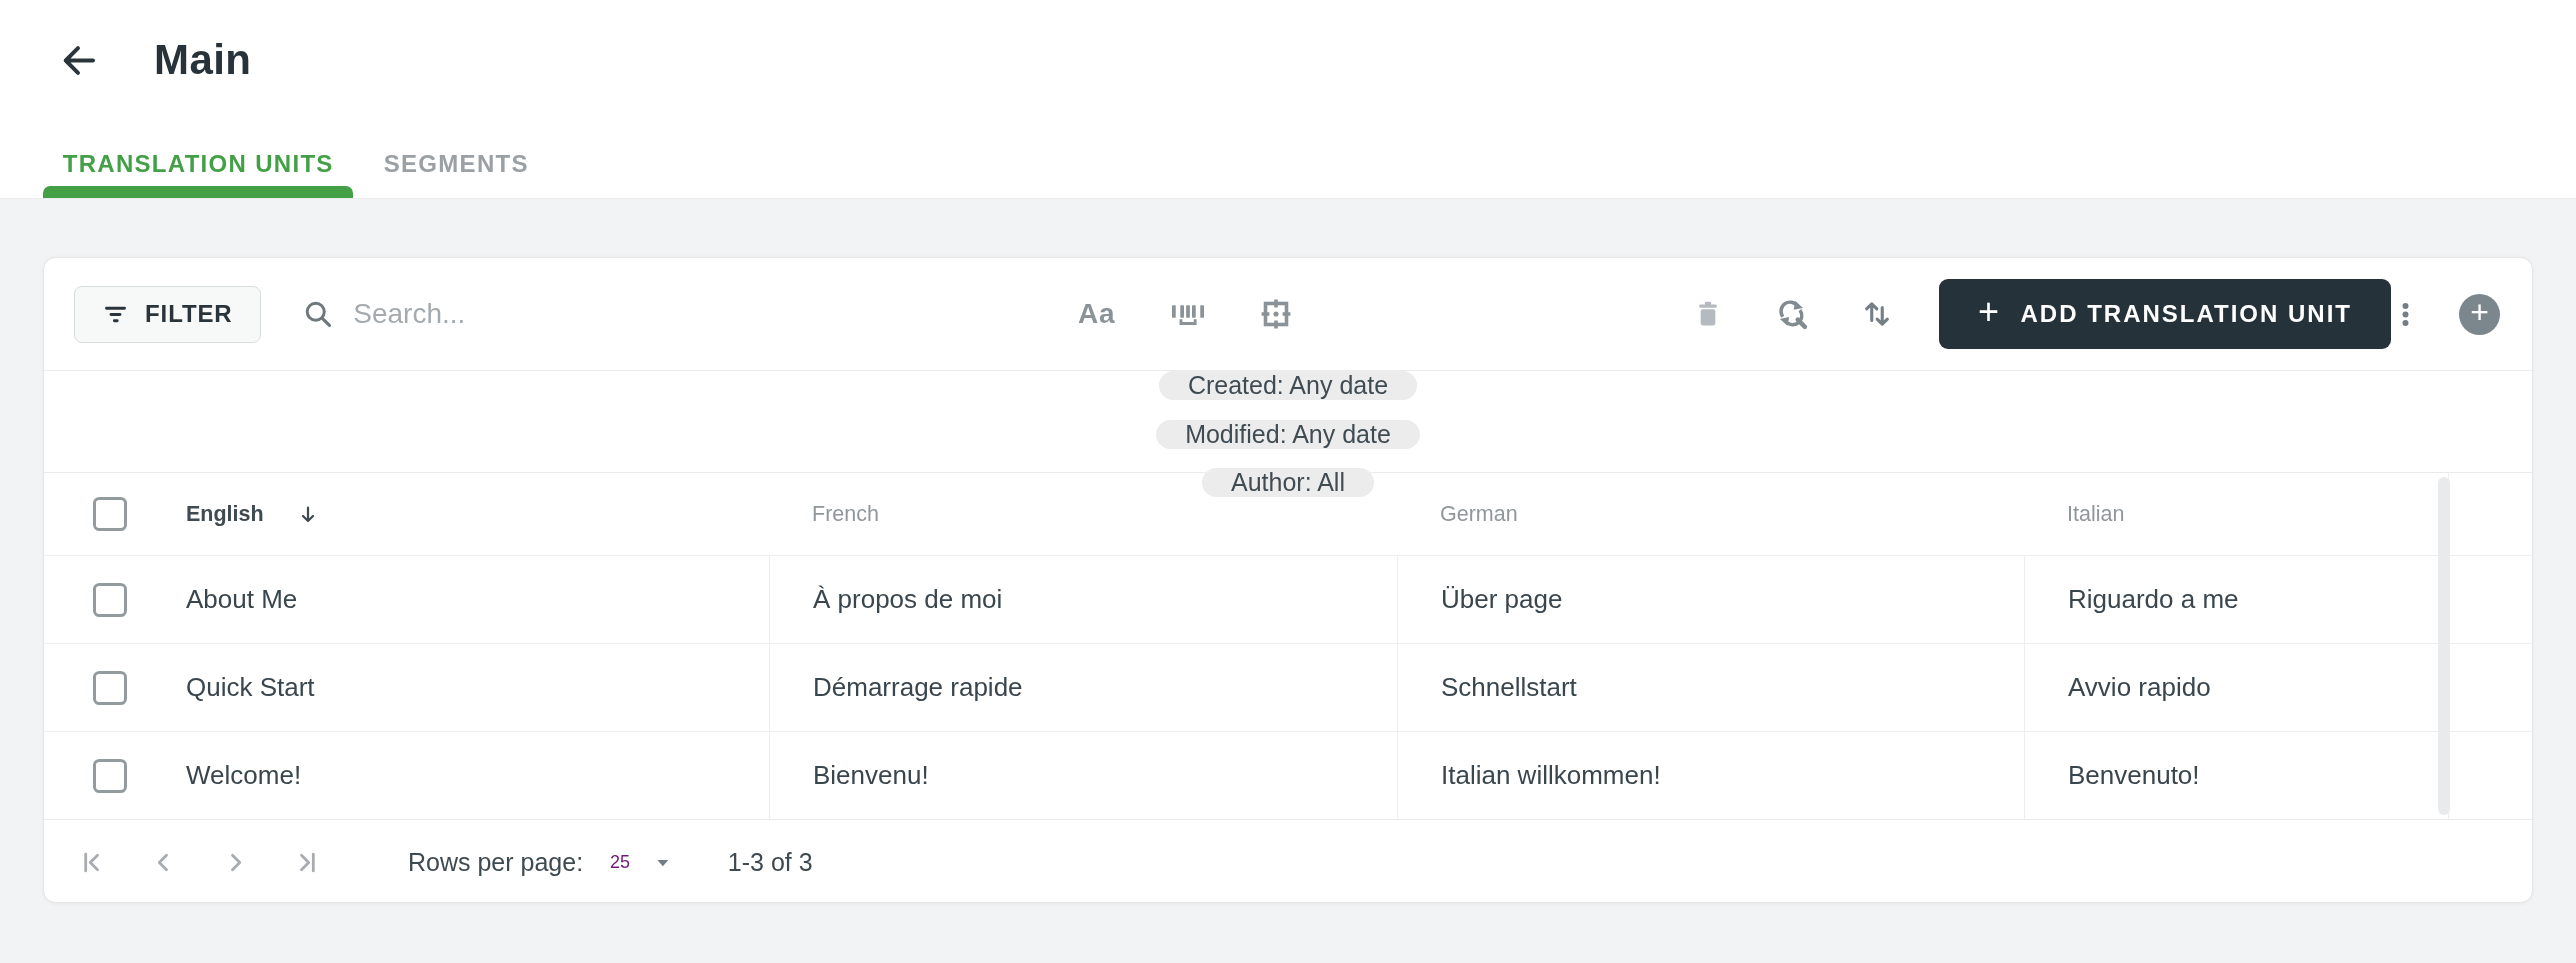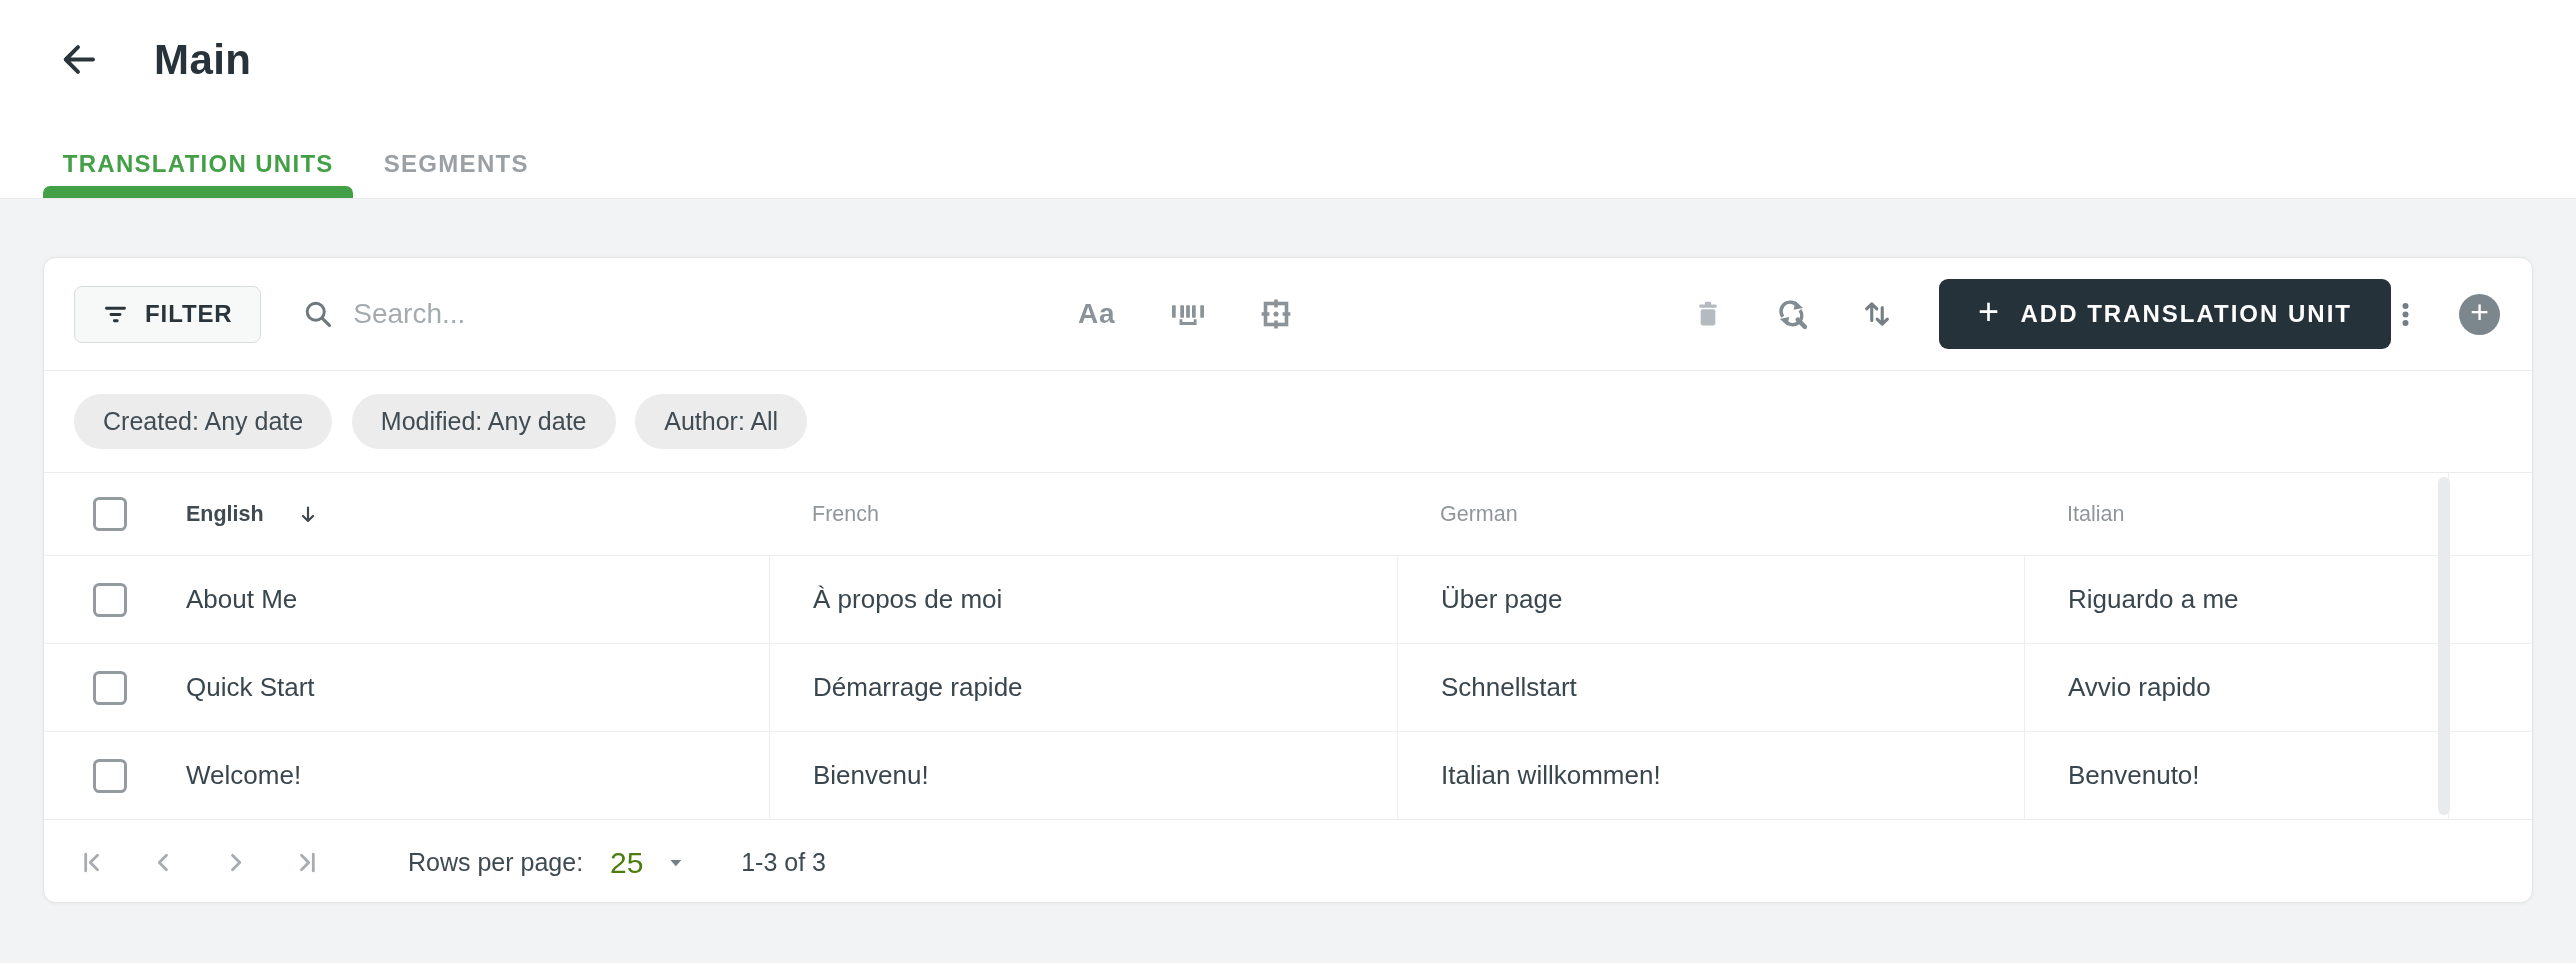--- a/index.html
+++ b/index.html
@@ -1,21 +1,21 @@
 <!DOCTYPE html>
 <html style="font-size:14.3px"><head>
 <meta charset="utf-8">
 <style>
   * { margin:0; padding:0; box-sizing:border-box; }
   html,body { width:2576px; height:963px; overflow:hidden; background:#fff;
     font-family:"Liberation Sans", sans-serif; color:#3a464e; }
 
   
   .top { background:#fff; height:199px; position:relative; border-bottom:0.9px solid #e9eaea; }
-  .title-row { display:flex; align-items:flex-start; gap:52px; padding:36px 0 0 55px; }
+  .title-row { display:flex; align-items:flex-end; gap:52px; padding:36px 0 0 55px; }
   .back-btn { background:none; border:none; cursor:pointer; width:47px; height:47px;
     display:flex; align-items:center; justify-content:center; }
   .page-title { font-size:42px; font-weight:700; color:#28323a; letter-spacing:0.4px; }
   .tabs { position:absolute; left:43px; bottom:0; display:flex; gap:10.7px; }
   .tab { position:relative; height:68px; display:flex; align-items:center; padding:0 19.7px;
     font-size:24px; font-weight:700; letter-spacing:1.3px; color:#9aa0a3; cursor:pointer;
     background:none; border:none; font-family:inherit; }
   .tab.active { color:#43a047; }
   .tab.active::after { content:""; position:absolute; left:0; right:0; bottom:0; height:12.5px;
     background:#43a047; border-radius:7.2px 7.2px 0 0; }
@@ -49,21 +49,21 @@
     cursor:pointer; font-family:inherit; }
   .add-btn .plus-glyph { font-size:36px; font-weight:400; line-height:1; margin-top:-3.6px; }
   .add-btn span.lbl { font-size:24px; font-weight:700; letter-spacing:2px; }
   .kebab { margin-left:39px; }
   .fab { margin-left:39px; width:41px; height:41px; border-radius:50%; background:#7b868d;
     border:none; cursor:pointer; color:#fff; font-size:32px; font-weight:400; line-height:1;
     display:flex; align-items:center; justify-content:center; font-family:inherit; padding-bottom:3.6px; }
 
   
   .chips { height:102px; display:flex; align-items:center; gap:19.7px; padding:0 30px;
-    border-bottom:0.9px solid #eaecec; }
+    border-bottom:0.9px solid #eaecec;flex-direction:column; }
   .chip { background:#ececec; border-radius:29px; height:55px; display:flex; align-items:center;
     padding:0 29px; font-size:25px; color:#404c53; cursor:pointer; border:none; font-family:inherit; }
 
   
   .table-wrap { position:relative; }
   .trow, .thead { display:grid; grid-template-columns:725px 628px 627px 424px 87px; }
   .thead { height:82px; }
   .trow { height:88px; border-top:0.9px solid #edefef; }
   .cell { display:flex; align-items:center; padding-left:43px; font-size:26px; color:#3a464e; }
   .trow .cell + .cell { border-left:0.9px solid #edefef; }
@@ -76,21 +76,21 @@
     background:#fff; cursor:pointer; flex:0 0 auto; }
   .vscrollbar { position:absolute; right:82px; top:3.6px; width:11.6px; height:338px;
     background:#e8eaeb; border-radius:6.3px; }
 
   
   .pag { height:86px; border-top:0.9px solid #eaecec; display:flex; align-items:center;
     padding:0 24px; }
   .pag .nav-btn { width:47px; height:47px; display:flex; align-items:center; justify-content:center;
     background:none; border:none; cursor:pointer; margin-right:25px; }
   .rpp-label { margin-left:52px; font-size:25px; color:#3e4a51; }
-  .rpp-value { margin-left:27px; font-size:30px; color:#4d7c0f; display:flex; align-items:center;
+  .rpp-value { margin-left:27px; font-size:18px; color:#701a75; display:flex; align-items:center;
     gap:23px; background:none; border:none; cursor:pointer; font-family:inherit; }
   .range { margin-left:55px; font-size:25px; color:#3e4a51; }
 </style>
 </head>
 <body>
 
 <header class="top">
   <div class="title-row">
     <button class="back-btn">
       <svg width="41" height="41" viewBox="0 0 24 24">

